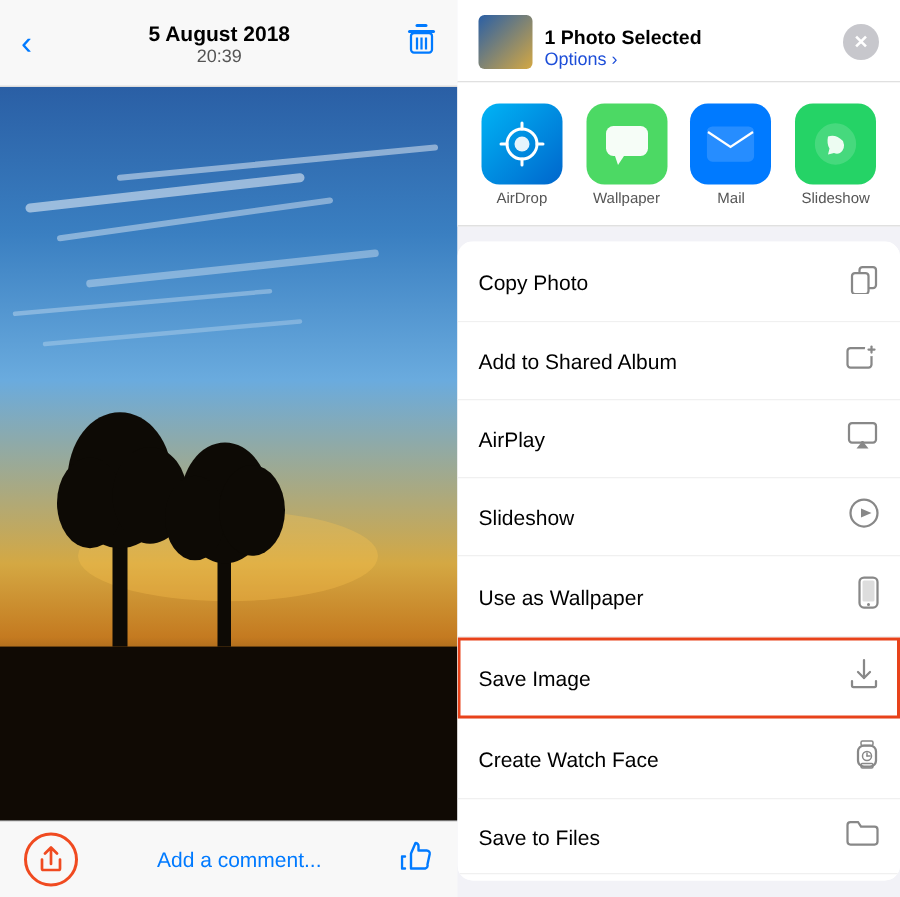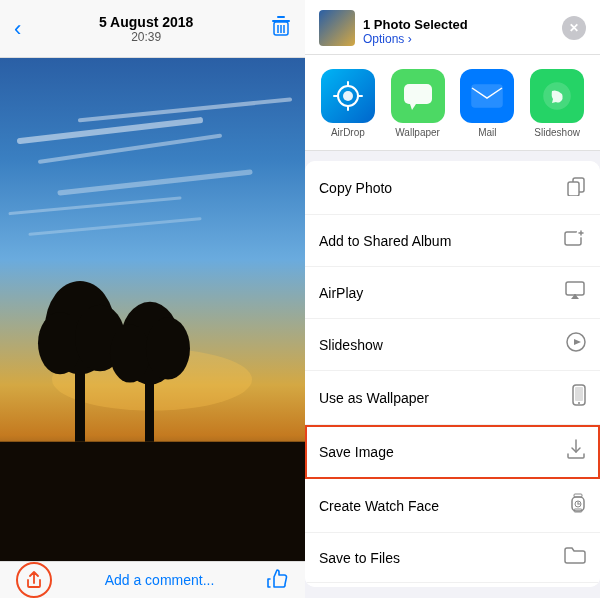--- a/index.html
+++ b/index.html
@@ -70,21 +70,21 @@
         #d4a843 65%,
         #c47a20 75%,
         #3d2a10 85%,
         #1a1a1a 100%
       );
       position: relative;
       overflow: hidden;
     }
 
     .left-footer {
-      height: 37px;
+      height: 51px;
       background: #f8f8f8;
       border-top: 1px solid #ddd;
       display: flex;
       align-items: center;
       justify-content: space-between;
       padding: 0 16px;
     }
 
     .share-circle {
       width: 36px;

